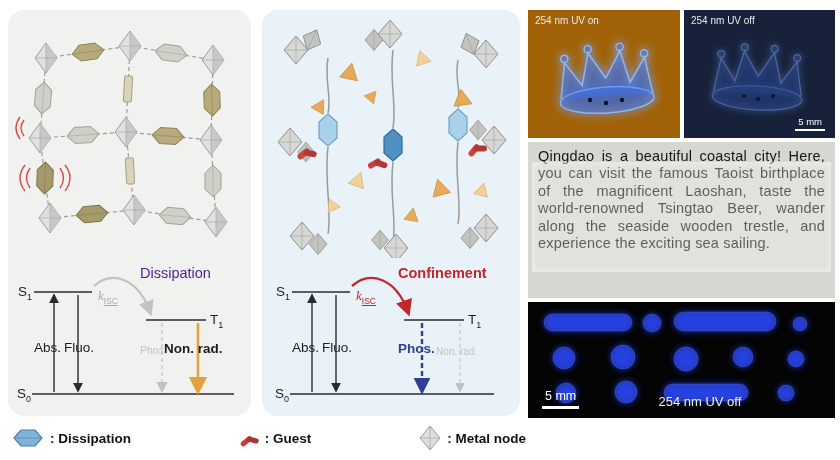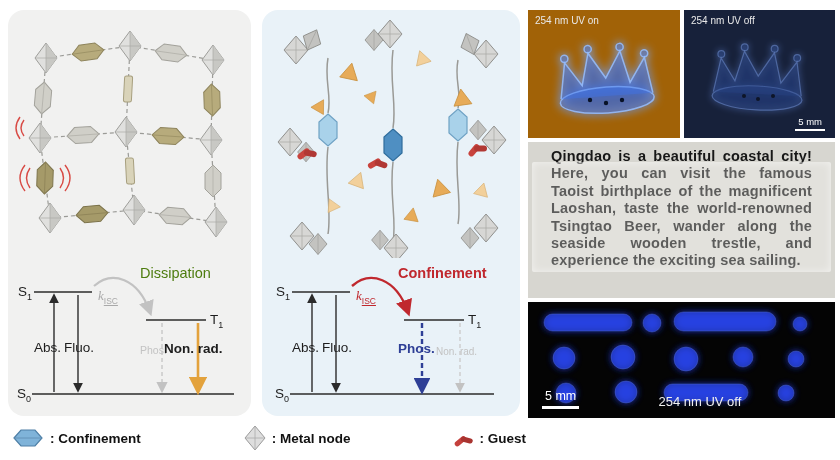--- a/index.html
+++ b/index.html
@@ -13,37 +13,37 @@
   #middle-jab{left:10px;top:252px;width:238px;}
   .jab svg{position:absolute;left:0;top:0;}
   .jlabel{position:absolute;font-size:13.5px;color:#1d1d1d;white-space:nowrap;}
   .jlabel sub{font-size:9px;}
   .klabel{position:absolute;font-size:13px;white-space:nowrap;}
   .klabel i{font-family:"Liberation Serif", serif;font-style:italic;}
   .klabel sub{font-size:8.5px;text-decoration:underline;}
   .k-gray{color:#a9a9a9;}
   .k-red{color:#c0282e;}
   .jtitle{position:absolute;font-size:14.5px;white-space:nowrap;}
-  .t-gray{color:#4d7c0f;}
+  .t-gray{color:#4c1d95;}
   .t-red{color:#c0282e;font-weight:600;}
   .phos-dim{font-size:10.5px;color:#c3c3c3;}
   .phos-blue{font-weight:700;color:#2e3f96;}
   .nonrad-bold{font-weight:700;color:#1d1d1d;}
   .nonrad-dim{font-size:10px;color:#c3c3c3;}
   .photo{position:absolute;overflow:hidden;}
   #crown-on{left:528px;top:10px;width:152px;height:128px;background:#a16207;}
   #crown-off{left:684px;top:10px;width:151px;height:128px;background:#17213a;}
   #text-photo{left:528px;top:142px;width:307px;height:156px;background:#d7d6d0;}
   #bottom-photo{left:528px;top:302px;width:307px;height:116px;background:#040404;}
   .photo-label{position:absolute;left:7px;top:5px;font-size:10px;color:#e9e9e9;}
   .scale{position:absolute;color:#ffffff;font-weight:400;text-align:center;}
   #crown-scale{right:10px;bottom:7px;font-size:9.5px;border-bottom:2px solid #fff;padding:0 3px 2px;}
   #sample-scale{left:14px;bottom:9px;font-size:12.5px;border-bottom:3px solid #fff;padding:0 3px 3px;}
   #sample-label{position:absolute;left:56%;transform:translateX(-50%);bottom:9px;font-size:13px;color:#f0f0f0;}
-  .paragraph{position:relative;padding:6px 23px;font-weight:700;font-size:14.5px;line-height:1.2;color:#171717;text-align:justify;letter-spacing:0.2px;}
+  .paragraph{position:relative;padding:6px 10px;font-weight:400;font-size:14.5px;line-height:1.2;color:#171717;text-align:justify;letter-spacing:0.2px;}
   .film{position:absolute;left:4px;right:4px;top:20px;bottom:26px;background:rgba(252,252,248,0.30);box-shadow:inset 0 0 8px rgba(255,255,255,0.55);border-radius:2px;pointer-events:none;}
   #legend{position:absolute;left:8px;top:421px;width:516px;height:34px;display:flex;align-items:center;justify-content:space-between;padding:0 2px;}
   .leg-item{display:flex;align-items:center;gap:4px;}
   .leg-label{font-size:13.5px;font-weight:600;color:#111;white-space:nowrap;}
 </style>
 </head>
 <body>
 
 <div id="figure">
 
@@ -352,35 +352,35 @@
     <div id="sample-scale" class="scale">5 mm</div>
     <div id="sample-label">254 nm UV off</div>
   </div>
 
   <div id="legend">
     <div class="leg-item">
       <svg width="36" height="22" viewBox="0 0 36 22">
         <polygon points="4,11 11,3 25,3 32,11 25,19 11,19" fill="#7fb3d9" stroke="#4e7fa6" stroke-width="1.2"></polygon>
         <path d="M4,11 32,11" stroke="#5d8cb0" stroke-width="0.8"></path>
       </svg>
-      <span class="leg-label">: Confinement</span>
+      <span class="leg-label">: Dissipation</span>
+    </div>
+    <div class="leg-item">
+      <svg width="24" height="24" viewBox="0 0 24 24">
+        <g transform="translate(12,13)">
+          <rect x="-10" y="-2.6" width="13" height="5.2" rx="2.6" transform="rotate(-40)" fill="#c4403c"></rect>
+          <rect x="-2" y="-2.6" width="12" height="5.2" rx="2.6" transform="rotate(15)" fill="#a93430"></rect>
+        </g>
+      </svg>
+      <span class="leg-label">: Guest</span>
     </div>
     <div class="leg-item">
       <svg width="26" height="26" viewBox="0 0 26 26">
         <g transform="translate(13,13)">
           <polygon points="0,-12 10,0 0,12 -10,0" fill="#dedede" stroke="#9a9a9a" stroke-width="1"></polygon>
           <path d="M0,-12 0,12 M-10,0 10,0" stroke="#ababab" stroke-width="0.8" fill="none"></path>
         </g>
       </svg>
       <span class="leg-label">: Metal node</span>
     </div>
-    <div class="leg-item">
-      <svg width="24" height="24" viewBox="0 0 24 24">
-        <g transform="translate(12,13)">
-          <rect x="-10" y="-2.6" width="13" height="5.2" rx="2.6" transform="rotate(-40)" fill="#c4403c"></rect>
-          <rect x="-2" y="-2.6" width="12" height="5.2" rx="2.6" transform="rotate(15)" fill="#a93430"></rect>
-        </g>
-      </svg>
-      <span class="leg-label">: Guest</span>
-    </div>
   </div>
 
 </div>
 
 </body></html>

